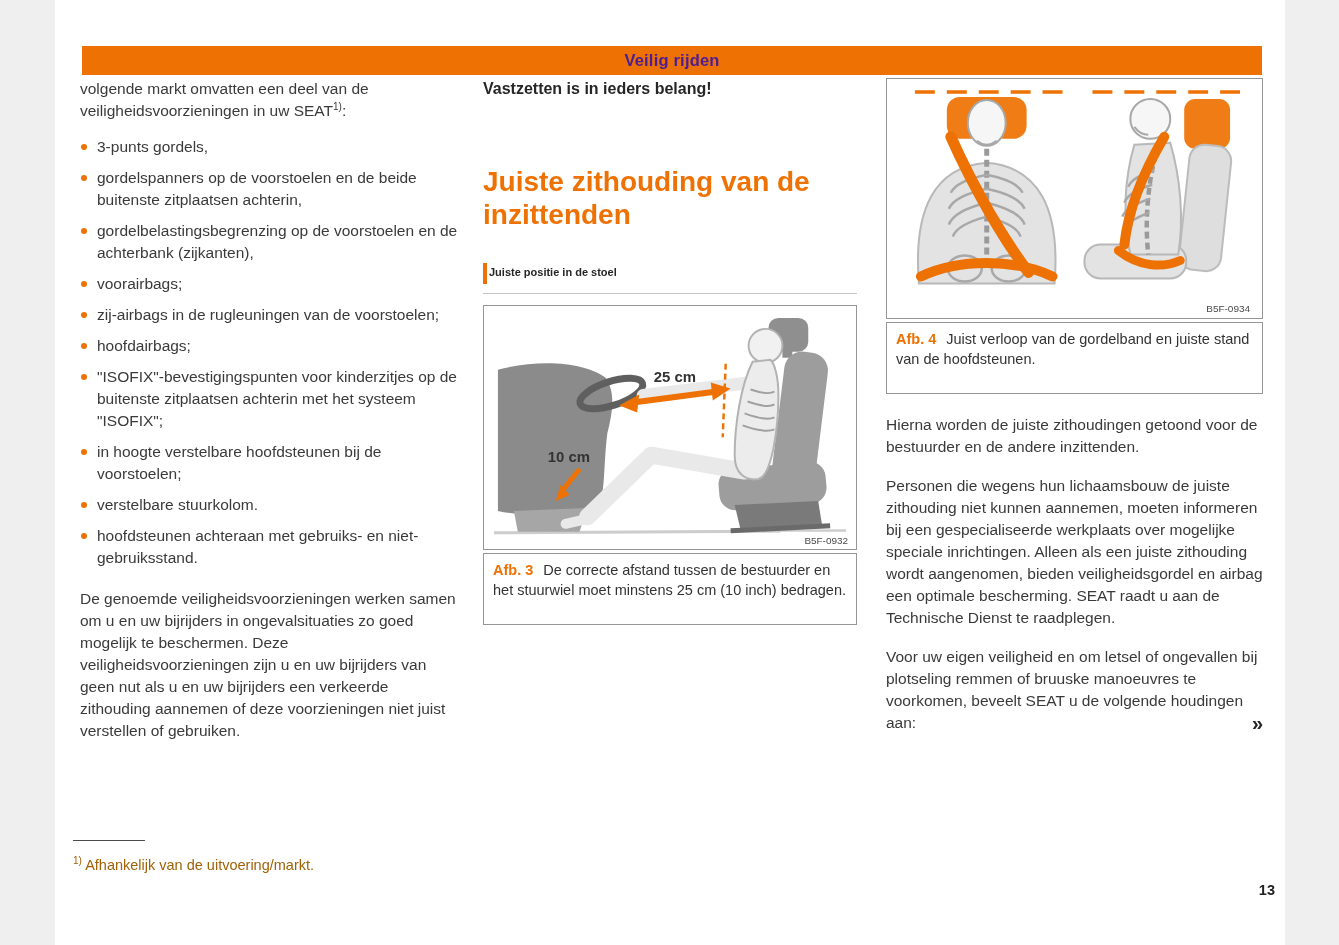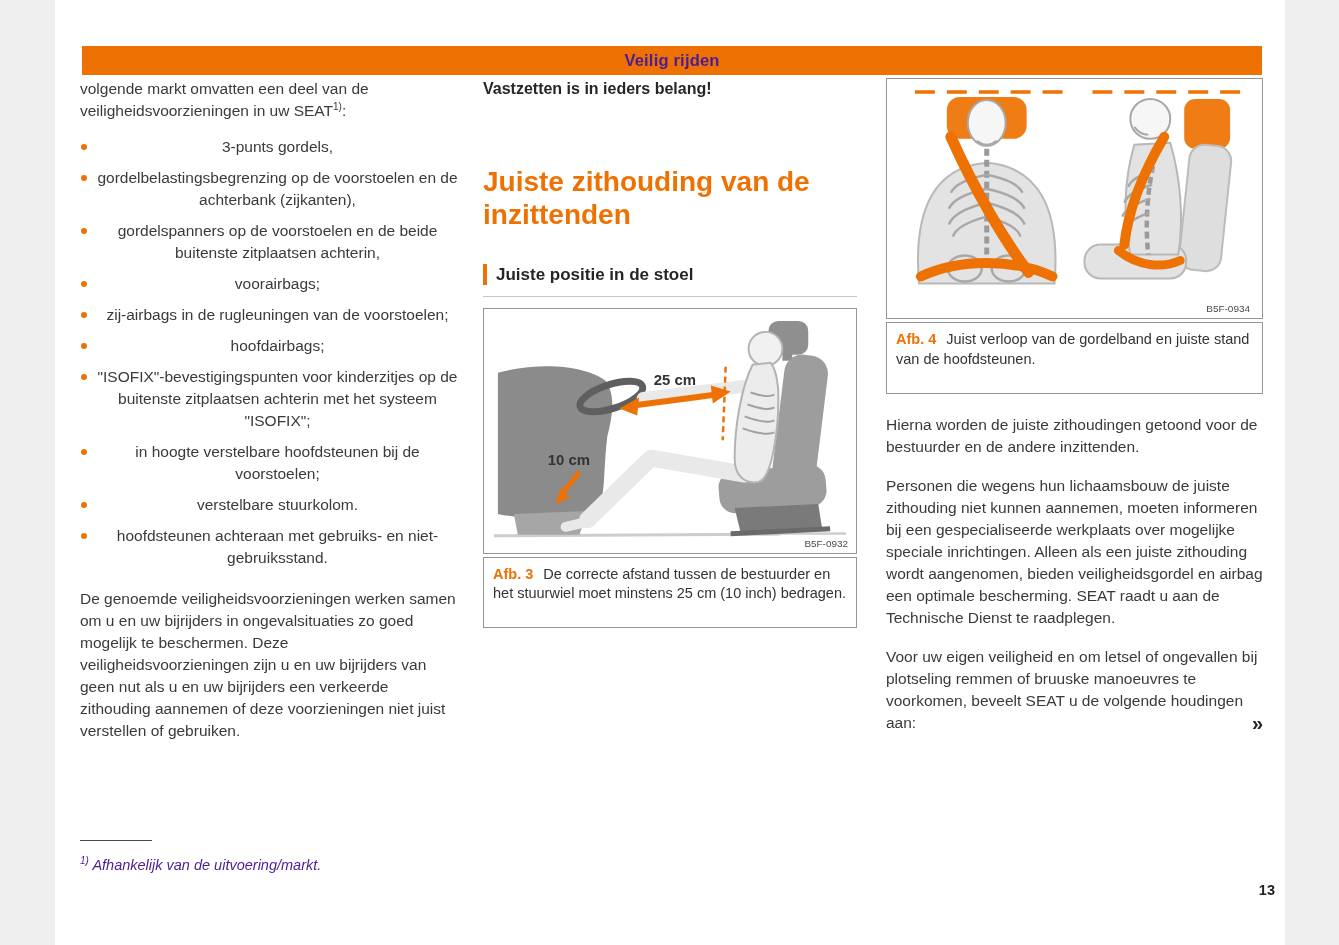--- a/index.html
+++ b/index.html
@@ -13,44 +13,44 @@
     text-align:center; line-height:29px; letter-spacing:.2px;margin-top:20px; }
 
   .col { position:absolute; top:78px; font-size:15.5px; line-height:1.42; }
   .col-left  { left:25px;  width:378px; }
   .col-mid   { left:428px; width:374px; }
   .col-right { left:831px; width:377px; }
 
   sup { font-size:10px; vertical-align:super; line-height:0; }
 
   .bullets { margin-top:14px; }
-  .bullet-item { position:relative; padding-left:17px; margin-bottom:9px;text-align:center; }
+  .bullet-item { position:relative; padding-left:17px; margin-bottom:9px; }
   .dot { position:absolute; left:1px; top:0.5em; width:6px; height:6px; border-radius:50%; background:var(--accent); }
 
   .para { margin-top:19px; }
 
   .bold-heading { font-weight:bold; font-size:16px; color:#262626; }
   .big-heading { margin-top:64px; color:var(--accent); font-weight:bold; font-size:28px; line-height:1.18; }
-  .sub-heading { margin-top:32px; display:flex; align-items:center; gap:9px;
-    font-weight:bold; font-size:17px; color:#262626; }
+  .sub-heading { margin-top:32px; display:flex; align-items:center; gap:2px;
+    font-weight:bold; font-size:11px; color:#262626; }
   .sub-heading .bar { width:4px; height:21px; background:var(--accent); flex:0 0 auto; }
   .rule { margin-top:9px; border-top:1px solid #c6c6c6; }
 
   .figure-box { margin-top:11px; border:1px solid var(--border); background:#fff; }
   .fig-svg { display:block; width:100%; height:auto; }
   .caption-box { margin-top:3px; border:1px solid var(--border); padding:7px 9px 24px;
     font-size:14.5px; line-height:1.33; color:#333; }
   .cap-label { color:var(--accent); font-weight:bold; margin-right:10px; }
 
   .rc-para { margin-top:17px; }
   .rc-para.first { margin-top:20px; }
   .last-para { position:relative; }
   .cont-marker { position:absolute; right:0; bottom:-3px; font-weight:bold; font-size:20px; color:#262626; }
 
-  .footnote-block { position:absolute; left:25px; top:840px; width:378px; font-size:14.5px; color:#4c1d95;font-style:italic; }
+  .footnote-block { position:absolute; left:18px; top:840px; width:378px; font-size:14.5px; color:#a16207; }
   .fn-rule { width:72px; border-top:1.5px solid #4a4a4a; margin-bottom:16px; }
 
   .page-num { position:absolute; right:10px; top:882px; font-size:14.5px; font-weight:bold; color:#222; }
 
   .o-fill { fill:var(--accent); }
   .o-stroke { stroke:var(--accent); fill:none; }
 </style>
 </head>
 <body>
 
@@ -63,26 +63,26 @@
 
     <div class="bullets">
 
         <div class="bullet-item">
           <span class="dot"></span>
           <span>3-punts gordels,</span>
         </div>
 
         <div class="bullet-item">
           <span class="dot"></span>
+          <span>gordelspanners op de voorstoelen en de beide buitenste zitplaatsen achterin,</span>
+        </div>
+
+        <div class="bullet-item">
+          <span class="dot"></span>
           <span>gordelbelastingsbegrenzing op de voorstoelen en de achterbank (zijkanten),</span>
-        </div>
-
-        <div class="bullet-item">
-          <span class="dot"></span>
-          <span>gordelspanners op de voorstoelen en de beide buitenste zitplaatsen achterin,</span>
         </div>
 
         <div class="bullet-item">
           <span class="dot"></span>
           <span>voorairbags;</span>
         </div>
 
         <div class="bullet-item">
           <span class="dot"></span>
           <span>zij-airbags in de rugleuningen van de voorstoelen;</span>

